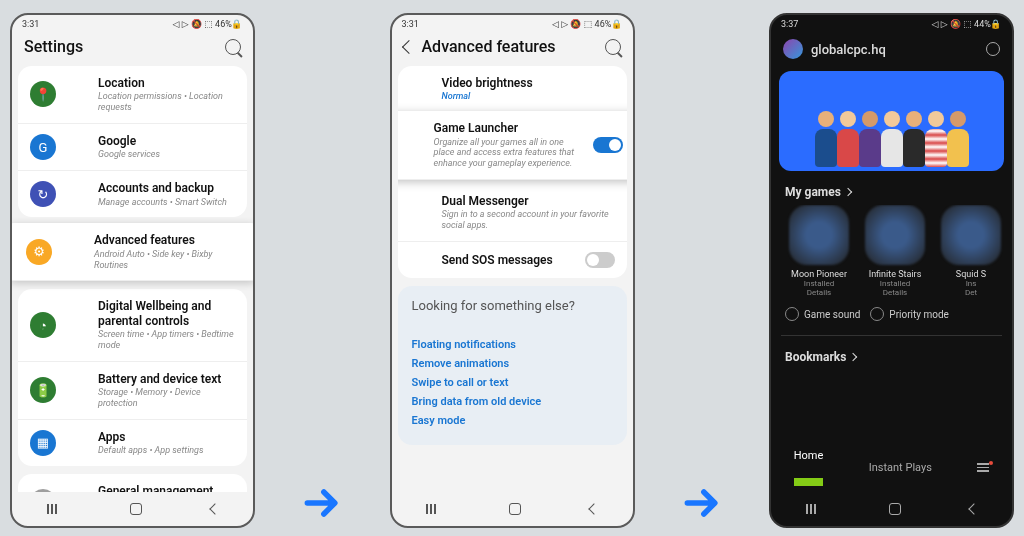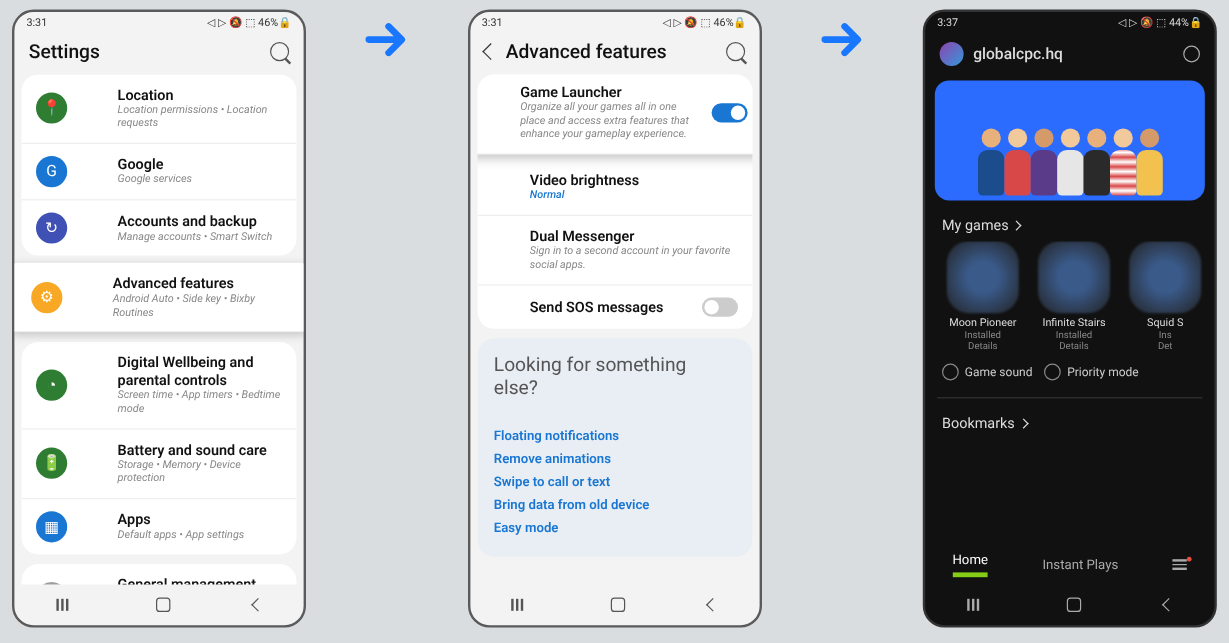--- a/index.html
+++ b/index.html
@@ -1,17 +1,17 @@
 <!DOCTYPE html>
 <html><head>
 <meta charset="utf-8">
 <style>
   * { box-sizing: border-box; margin: 0; padding: 0; }
   body { font-family: -apple-system, Roboto, Arial, sans-serif; background: #d9dde0; width: 1024px; height: 536px; overflow: hidden; position: relative; }
-  .stage { display: flex; align-items: flex-start; justify-content: space-between; padding: 8px 10px; height: 100%; }
+  .stage { display: flex; align-items: flex-end; justify-content: space-between; padding: 8px 10px; height: 100%; }
   .phone { width: 245px; height: 515px; background: #f3f3f3; border-radius: 18px; border: 2px solid #5a5a5a; position: relative; overflow: hidden; display: flex; flex-direction: column; }
   .phone.dark { background: #111; border-color: #333; }
   .status-bar { display: flex; justify-content: space-between; align-items: center; font-size: 9px; padding: 4px 10px 2px; color: #333; }
   .phone.dark .status-bar { color: #ddd; }
   .status-right { display: flex; gap: 3px; align-items: center; }
   .app-header { display: flex; align-items: center; padding: 6px 12px 10px; gap: 8px; }
   .app-title { font-size: 16px; font-weight: 500; color: #111; flex: 1; }
   .search-ic { width: 16px; height: 16px; border: 1.5px solid #555; border-radius: 50%; position: relative; }
   .search-ic::after { content: ""; position: absolute; width: 6px; height: 1.5px; background: #555; transform: rotate(45deg); bottom: -2px; right: -3px; }
   .back-ic { width: 10px; height: 10px; border-left: 1.8px solid #333; border-bottom: 1.8px solid #333; transform: rotate(45deg); }
@@ -24,51 +24,51 @@
   .ic { width: 26px; height: 26px; border-radius: 50%; display: flex; align-items: center; justify-content: center; font-size: 13px; color: #fff; flex-shrink: 0; }
   .row-txt { flex: 1; min-width: 0; margin-left: 32px; }
   .row-title { font-size: 12px; font-weight: 600; color: #111; line-height: 1.2; }
   .row-sub { font-size: 9px; color: #888; line-height: 1.2; margin-top: 1px; font-style: italic; }
   .row-sub.blue { color: #1976d2; font-weight: 500; }
   .toggle { width: 30px; height: 16px; border-radius: 10px; background: #ccc; position: relative; flex-shrink: 0; }
   .toggle::after { content: ""; position: absolute; width: 12px; height: 12px; border-radius: 50%; background: #fff; top: 2px; left: 2px; }
   .toggle.on { background: #1976d2; }
   .toggle.on::after { left: auto; right: 2px; }
   .suggest { background: #e8eef4; border-radius: 14px; padding: 12px 14px; }
-  .suggest-title { font-size: 16px; color: #555; margin-bottom: 25px; }
+  .suggest-title { font-size: 13px; color: #555; margin-bottom: 25px; }
   .suggest-link { display: block; font-size: 11px; font-weight: 600; color: #1976d2; margin: 6px 0; }
   .navbar { height: 34px; display: flex; justify-content: space-around; align-items: center; color: #555; }
   .phone.dark .navbar { color: #aaa; }
   .nav-recent { width: 14px; height: 10px; display: flex; gap: 2px; }
   .nav-recent span { width: 2px; background: currentColor; }
   .nav-home { width: 12px; height: 12px; border: 1.5px solid currentColor; border-radius: 3px; }
   .nav-back { width: 8px; height: 8px; border-left: 1.5px solid currentColor; border-bottom: 1.5px solid currentColor; transform: rotate(45deg); }
   .arrow { width: 50px; height: 50px; display: flex; align-items: center; justify-content: center; }
   .arrow svg { width: 44px; height: 44px; }
   
   .gl-header { display: flex; align-items: center; padding: 8px 12px; gap: 8px; color: #ddd; }
   .avatar { width: 20px; height: 20px; border-radius: 50%; background: linear-gradient(135deg,#8e44ad,#3498db); }
   .gl-user { font-size: 13px; font-weight: 500; flex: 1; }
   .banner { margin: 4px 8px; height: 100px; border-radius: 12px; background: #2b6cff; position: relative; overflow: hidden; }
   .people { position: absolute; bottom: 0; left: 0; right: 0; height: 80px; display: flex; justify-content: center; align-items: flex-end; }
   .person { width: 28px; height: 60px; margin: 0 -3px; position: relative; }
   .person .head { width: 16px; height: 16px; border-radius: 50%; background: #f2c99a; margin: 0 auto; position: relative; }
   .person .body { width: 22px; height: 38px; border-radius: 8px 8px 4px 4px; margin: 2px auto 0; }
-  .section-hdr { color: #ddd; font-size: 12px; font-weight: 400; padding: 10px 14px 6px; display: flex; align-items: center; gap: 4px; }
+  .section-hdr { color: #ddd; font-size: 12px; font-weight: 700; padding: 10px 14px 6px; display: flex; align-items: center; gap: 4px; }
   .chev { width: 6px; height: 6px; border-right: 1.5px solid #ddd; border-top: 1.5px solid #ddd; transform: rotate(45deg); }
   .games-row { display: flex; gap: 0; padding: 0 10px; overflow: hidden; }
   .game { flex: 0 0 76px; text-align: center; }
   .game-ic { width: 60px; height: 60px; border-radius: 18px; margin: 0 auto 4px; background: radial-gradient(circle,#3a5a8a 30%, #222 100%); filter: blur(1px); }
   .game-name { font-size: 9px; color: #ddd; white-space: nowrap; overflow: hidden; text-overflow: ellipsis; }
   .game-stat { font-size: 8px; color: #888; }
   .mode-row { display: flex; gap: 10px; padding: 10px 14px; color: #ccc; font-size: 10px; align-items: center; }
   .mode-btn { display: flex; align-items: center; gap: 5px; }
   .mode-ic { width: 14px; height: 14px; border: 1.2px solid #888; border-radius: 50%; }
   .bottom-tabs { display: flex; justify-content: space-around; align-items: center; padding: 6px 0; color: #aaa; font-size: 11px; }
-  .bottom-tabs .active { color: #fff; border-bottom: 4px solid #84cc16; padding-bottom: 4px; }
+  .bottom-tabs .active { color: #fff; border-bottom: 8px solid #84cc16; padding-bottom: 16px; }
   .menu-ic { display: flex; flex-direction: column; gap: 2px; position: relative; }
   .menu-ic span { width: 12px; height: 1.5px; background: #aaa; }
   .menu-ic::after { content:""; position:absolute; width:4px; height:4px; border-radius:50%; background:#e74c3c; top:-2px; right:-4px; }
   .sep { height: 1px; background: #333; margin: 4px 10px; }
 </style>
 </head>
 <body>
 
 <div class="stage">
 
@@ -116,21 +116,21 @@
           <div class="row">
     <div class="ic" style="background:#2e7d32">◔</div>
     <div class="row-txt">
               <div class="row-title">Digital Wellbeing and parental controls</div>
     <div class="row-sub">Screen time • App timers • Bedtime mode</div>
             </div>
           </div>
           <div class="row">
     <div class="ic" style="background:#2e7d32">🔋</div>
     <div class="row-txt">
-              <div class="row-title">Battery and sound care</div>
+              <div class="row-title">Battery and device text</div>
     <div class="row-sub">Storage • Memory • Device protection</div>
             </div>
           </div>
           <div class="row">
     <div class="ic" style="background:#1976d2">▦</div>
     <div class="row-txt">
               <div class="row-title">Apps</div>
     <div class="row-sub">Default apps • App settings</div>
             </div>
           </div>
@@ -167,32 +167,32 @@
       <span>3:31</span>
       <span class="status-right">◁ ▷ 🔕 ⬚ 46%🔒</span>
     </div>
     <div class="app-header">
       <span class="back-ic"></span>
       <span class="app-title">Advanced features</span>
       <span class="search-ic"></span>
     </div>
     <div class="scroll">
       <div class="card" id="s2-card">
+          <div class="row">
+    <div class="row-txt">
+              <div class="row-title">Video brightness</div>
+              <div class="row-sub blue">Normal</div>
+            </div>
+          </div>
           <div class="row pop2">
     <div class="row-txt">
               <div class="row-title">Game Launcher</div>
               <div class="row-sub ">Organize all your games all in one place and access extra features that enhance your gameplay experience.</div>
             </div>
             <div class="toggle on"></div>
-          </div>
-          <div class="row">
-    <div class="row-txt">
-              <div class="row-title">Video brightness</div>
-              <div class="row-sub blue">Normal</div>
-            </div>
           </div>
           <div class="row">
     <div class="row-txt">
               <div class="row-title">Dual Messenger</div>
               <div class="row-sub ">Sign in to a second account in your favorite social apps.</div>
             </div>
           </div>
           <div class="row">
     <div class="row-txt">
               <div class="row-title">Send SOS messages</div>

